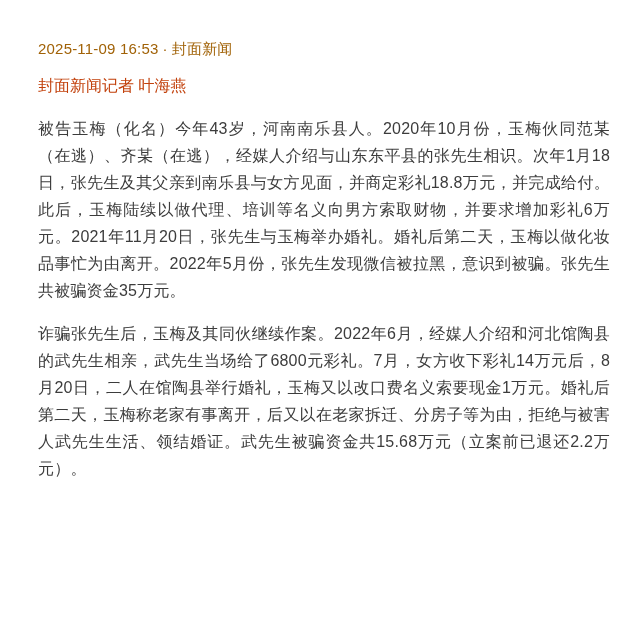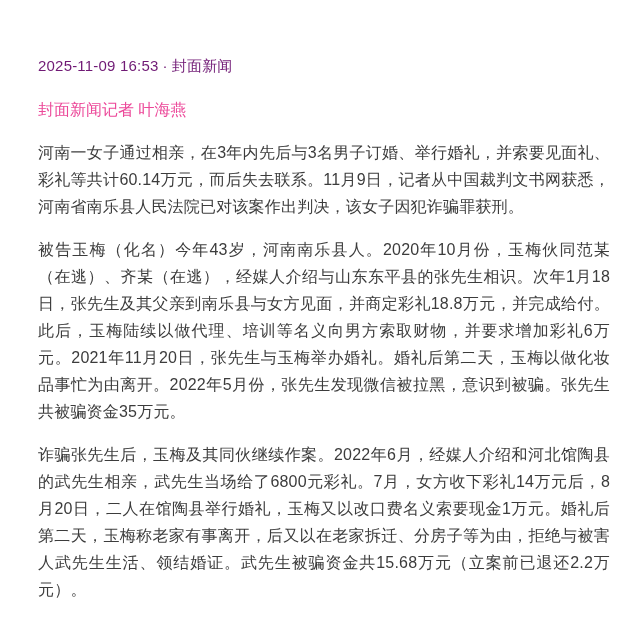--- a/index.html
+++ b/index.html
@@ -22,34 +22,34 @@
   .article-title {
     margin: 0;
     font-size: 33px;
     line-height: 48px;
     font-weight: 700;
     color: #141414;
     letter-spacing: 0.5px;
     word-break: break-all;
   }
   .article-meta {
-    margin-top: 34px;
+    margin-top: 17px;
     font-size: 15px;
     line-height: 20px;
-    color: #701a75;
+    color: #a16207;
     letter-spacing: 0.2px;
   }
   .article-meta .sep {
     padding: 0 4px;
   }
   .article-byline {
-    margin-top: 20px;
+    margin-top: 13px;
     font-size: 16px;
     line-height: 27px;
-    color: #ec4899;
+    color: #c2410c;
   }
   .article-body p {
     margin: 16px 0 0 0;
     font-size: 16px;
     line-height: 27px;
     color: #3c3c3c;
     letter-spacing: 0.2px;
     text-align: justify;
     word-break: break-all;
   }
@@ -60,18 +60,17 @@
 <div class="article">
 
 
   <div class="article-meta">
     <span>2025-11-09 16:53</span><span class="sep">·</span><span>封面新闻</span>
   </div>
 
   <div class="article-byline">封面新闻记者 叶海燕</div>
 
   <div class="article-body">
-    <p>河南一女子通过相亲，在3年内先后与3名男子订婚、举行婚礼，并索要见面礼、彩礼等共计60.14万元，而后失去联系。11月9日，记者从中国裁判文书网获悉，河南省南乐县人民法院已对该案作出判决，该女子因犯诈骗罪获刑。</p>
     <p>被告玉梅（化名）今年43岁，河南南乐县人。2020年10月份，玉梅伙同范某（在逃）、齐某（在逃），经媒人介绍与山东东平县的张先生相识。次年1月18日，张先生及其父亲到南乐县与女方见面，并商定彩礼18.8万元，并完成给付。此后，玉梅陆续以做代理、培训等名义向男方索取财物，并要求增加彩礼6万元。2021年11月20日，张先生与玉梅举办婚礼。婚礼后第二天，玉梅以做化妆品事忙为由离开。2022年5月份，张先生发现微信被拉黑，意识到被骗。张先生共被骗资金35万元。</p>
     <p>诈骗张先生后，玉梅及其同伙继续作案。2022年6月，经媒人介绍和河北馆陶县的武先生相亲，武先生当场给了6800元彩礼。7月，女方收下彩礼14万元后，8月20日，二人在馆陶县举行婚礼，玉梅又以改口费名义索要现金1万元。婚礼后第二天，玉梅称老家有事离开，后又以在老家拆迁、分房子等为由，拒绝与被害人武先生生活、领结婚证。武先生被骗资金共15.68万元（立案前已退还2.2万元）。</p>
   </div>
 
 </div>
 
 </body></html>

